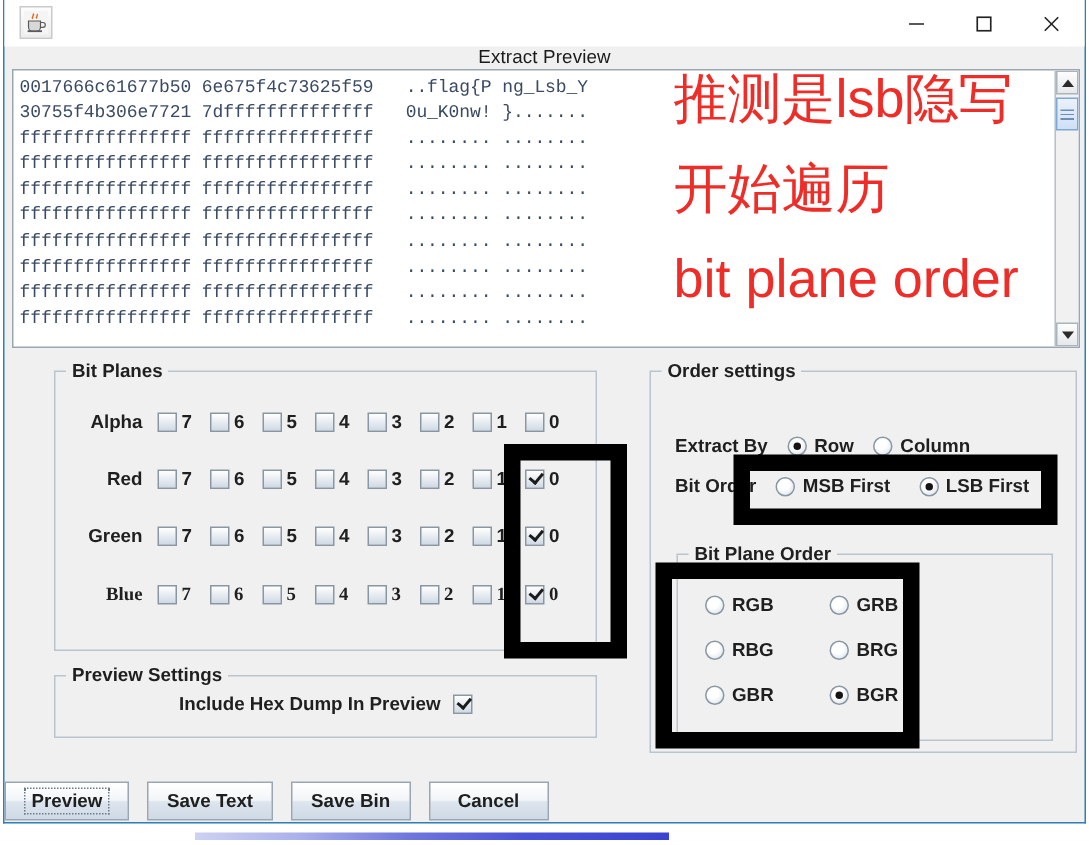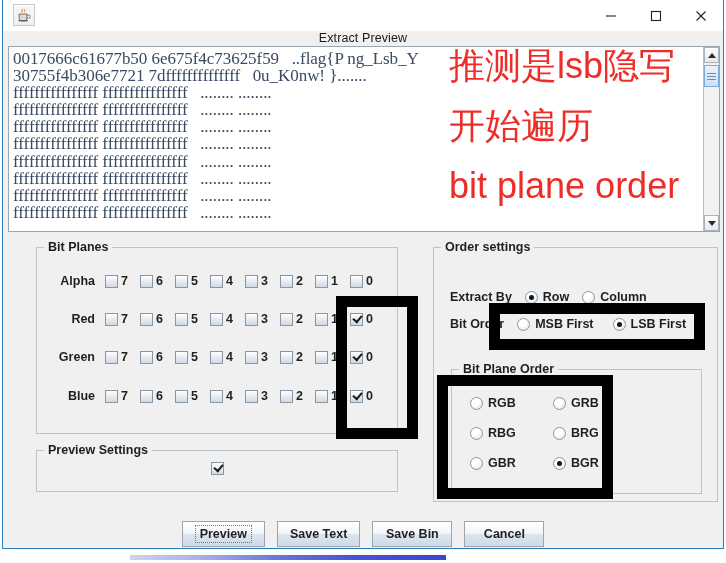--- a/index.html
+++ b/index.html
@@ -101,22 +101,22 @@
     box-sizing: border-box;
     overflow: hidden;
   }
   .hex-area {
     position: absolute;
     left: 0; top: 0;
     width: 694px;
     height: 184px;
     padding: 3px 12px 0 4px;
     box-sizing: border-box;
-    font-family: Liberation Serif, serif;
-    font-size: 17px;
+    font-family: Liberation Mono, monospace;
+    font-size: 12px;
     line-height: 17.1px;
     color: #3a4a63;
     white-space: pre;
     overflow: hidden;
     letter-spacing: -0.05px;
   }
   .hex-line { height: 17.1px; }
 
   
   .vscroll {
@@ -350,21 +350,21 @@
   #black-box-order  { left: 486px; top: 303px; width: 216px; height: 47px; }
   #black-box-planes { left: 434px; top: 375px; width: 176px; height: 124px; }
 
   
   .btn-bar {
     position: absolute;
     left: 0;
     top: 521px;
     width: 100%;
     display: flex;
-    justify-content: center;
+    justify-content: flex-start;
     gap: 12px;
   }
   .jbutton {
     min-width: 80px;
     height: 26px;
     padding: 0 12px;
     border: 1px solid #9aa7b3;
     background: linear-gradient(180deg,#ffffff 0%,#f2f5f8 48%,#dde5ee 52%,#cfdae6 100%);
     font-size: 12.5px;
     font-weight: bold;
@@ -565,21 +565,21 @@
               <div class="bp-cell">
                 <span class="jcheck"></span>
                 <span class="bit-num">1</span>
               </div>
               <div class="bp-cell">
                 <span class="jcheck checked"></span>
                 <span class="bit-num">0</span>
               </div>
             </div>
           </div>
-          <div class="bp-row" style="top: 137px;">
+          <div class="bp-row" style="top: 137px; font-family: Liberation Serif, serif;">
             <div class="bp-label">Blue</div>
             <div class="bp-cells">
               <div class="bp-cell">
                 <span class="jcheck"></span>
                 <span class="bit-num">7</span>
               </div>
               <div class="bp-cell">
                 <span class="jcheck"></span>
                 <span class="bit-num">6</span>
               </div>
@@ -670,20 +670,21 @@
               <span class="jradio selected"></span>
               <span>BGR</span>
             </span>
           </div>
       </div>
     </div>
 
     <div class="groupbox" id="preview-settings-group">
       <div class="group-legend">Preview Settings</div>
       <div class="ps-row">
+        <span class="row-label">Include Hex Dump In Preview</span>
         <span class="jcheck checked" id="hexdump-check"></span>
       </div>
     </div>
 
     <div class="black-box" id="black-box-bits"></div>
     <div class="black-box" id="black-box-order"></div>
     <div class="black-box" id="black-box-planes"></div>
 
     <div class="btn-bar" id="button-bar">
         <div class="jbutton">

